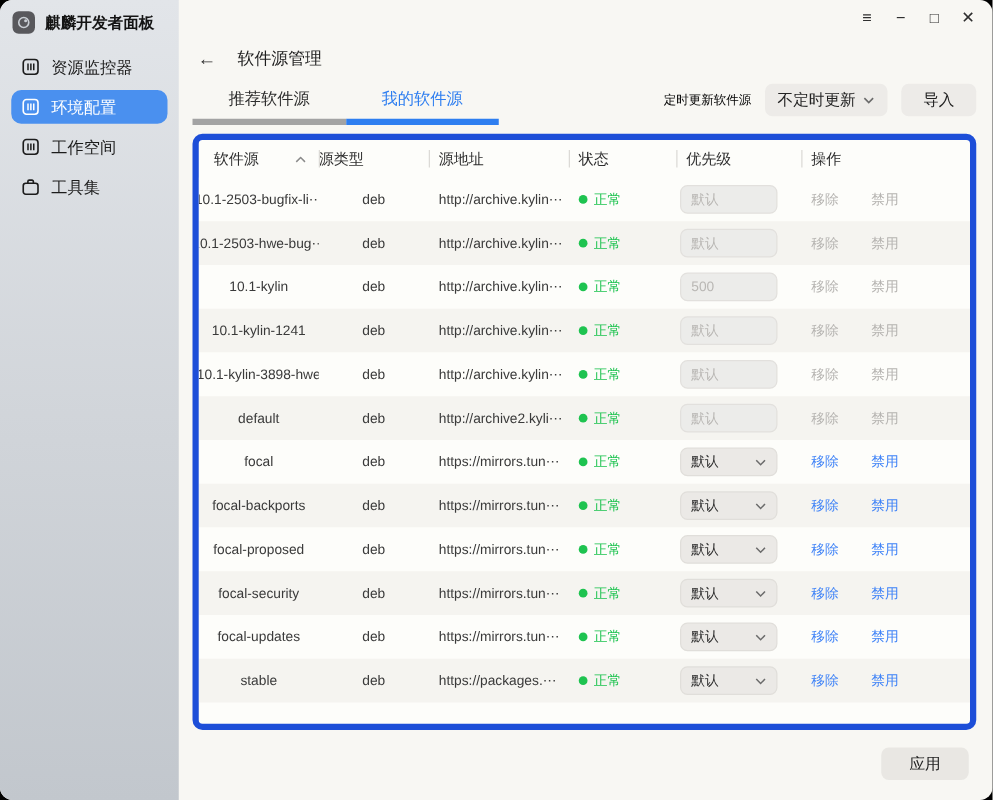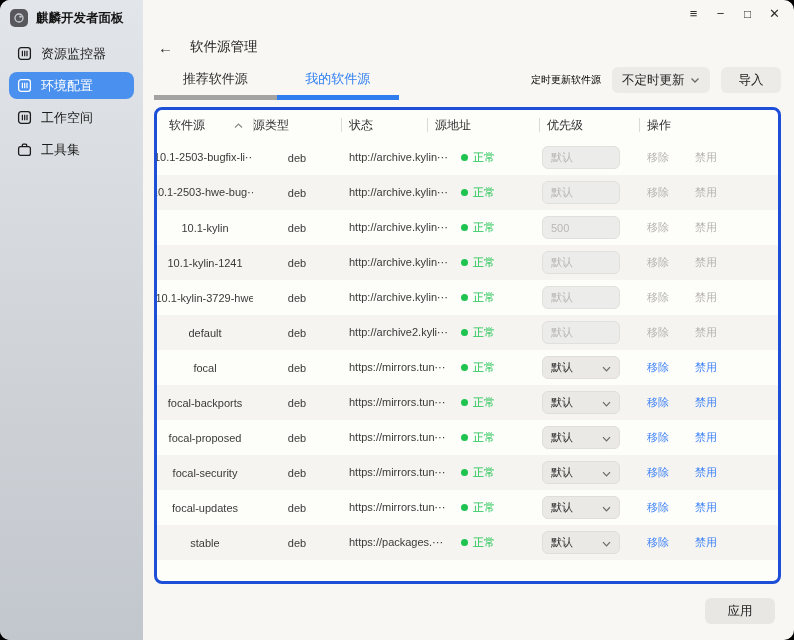--- a/index.html
+++ b/index.html
@@ -44,21 +44,21 @@
   .tab.active{color:#2e7ef0;border-bottom-color:#2e7ef0;}
   .right-controls{display:flex;align-items:center;gap:11px;padding-bottom:7px;}
   .sched-label{font-size:10px;color:#000000;}
   .select{width:78px;height:26px;background:#edebe8;border-radius:6px;
           display:flex;align-items:center;justify-content:space-between;
           padding:0 10px;font-size:12.5px;color:#222;cursor:default;}
   .btn{height:26px;background:#edebe8;border:none;border-radius:6px;
        font-size:12.5px;color:#222;font-family:inherit;cursor:default;}
   .import-btn{width:60px;}
   
-  .table-card{margin:7px 13px 0 11px;background:#fdfdfa;border:3px solid #1d4ed8;
+  .table-card{margin:7px 13px 0 11px;background:#fdfdfa;border:5px solid #1d4ed8;
               border-radius:8px;height:477px;overflow:hidden;box-sizing:border-box;text-align:right;}
   .thead{display:flex;align-items:center;height:30px;font-size:12px;color:#2e2e2e;}
   .th{display:flex;align-items:center;position:relative;box-sizing:border-box;height:100%;}
   .thead .th:not(:first-child)::before{content:"";position:absolute;left:0;top:8px;
         height:14px;width:1px;background:#dcdad6;}
   .c1{width:96px;}
   .c2{width:88px;}
   .c3{width:112px;}
   .c4{width:86px;}
   .c5{width:100px;}
@@ -188,22 +188,22 @@
       <div class="thead">
         <div class="th c1">
           <span>软件源</span>
           <span>
             <svg width="9" height="6" viewBox="0 0 9 6">
                 <polyline points="1,4.5 4.5,1 8,4.5" fill="none" stroke="#8a8a8a" stroke-width="1.2"></polyline>
               </svg>
           </span>
         </div>
         <div class="th c2">源类型</div>
+        <div class="th c3">源地址</div>
         <div class="th c4">状态</div>
-        <div class="th c3">源地址</div>
         <div class="th c5">优先级</div>
         <div class="th c6">操作</div>
       </div>
       <div id="tbody">
           <div class="row">
             <div class="cell c1">10.1-2503-bugfix-li⋯</div>
             <div class="cell c2">deb</div>
             <div class="cell c3">http://archive.kylin⋯</div>
             <div class="cell c4">
               <div class="status-dot"></div>
@@ -259,21 +259,21 @@
             </div>
             <div class="cell c5">
               <div class="prio-box prio-disabled">默认</div>
             </div>
             <div class="cell c6">
               <div class="link off">移除</div>
               <div class="link off">禁用</div>
             </div>
           </div>
           <div class="row">
-            <div class="cell c1">10.1-kylin-3729-hwe</div>
+            <div class="cell c1">10.1-kylin-3898-hwe</div>
             <div class="cell c2">deb</div>
             <div class="cell c3">http://archive.kylin⋯</div>
             <div class="cell c4">
               <div class="status-dot"></div>
               <div class="status-text">正常</div>
             </div>
             <div class="cell c5">
               <div class="prio-box prio-disabled">默认</div>
             </div>
             <div class="cell c6">

